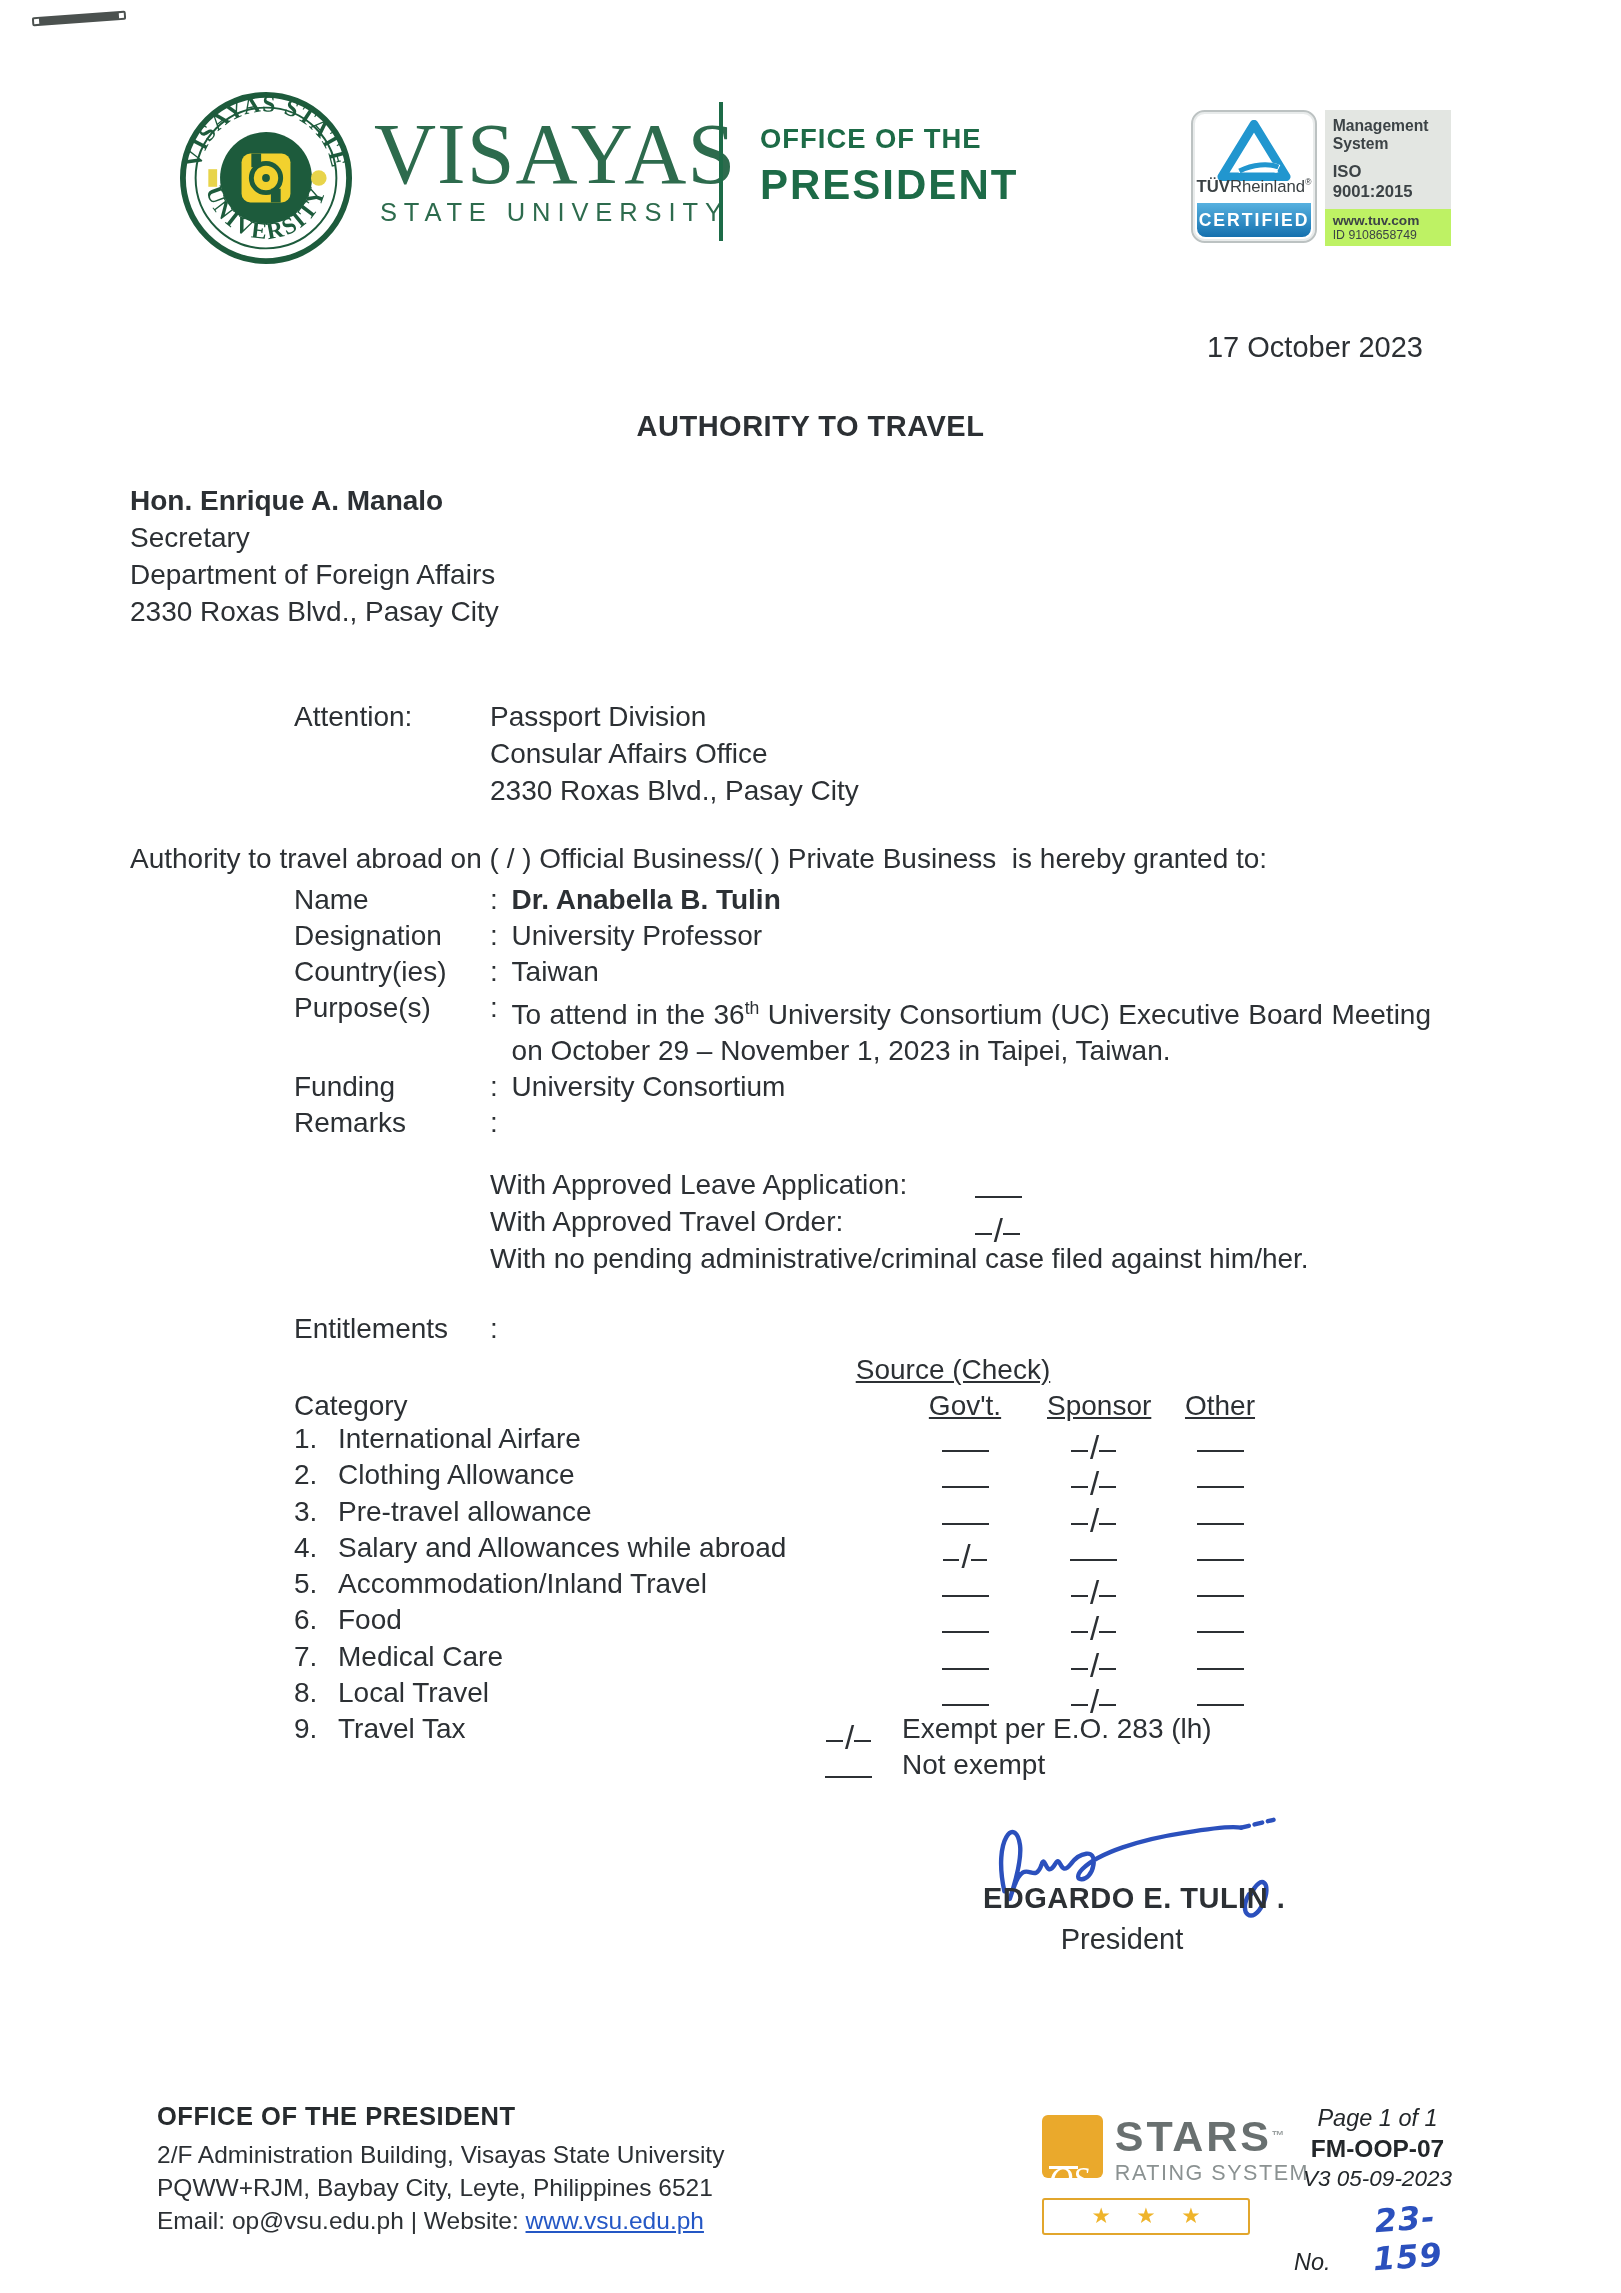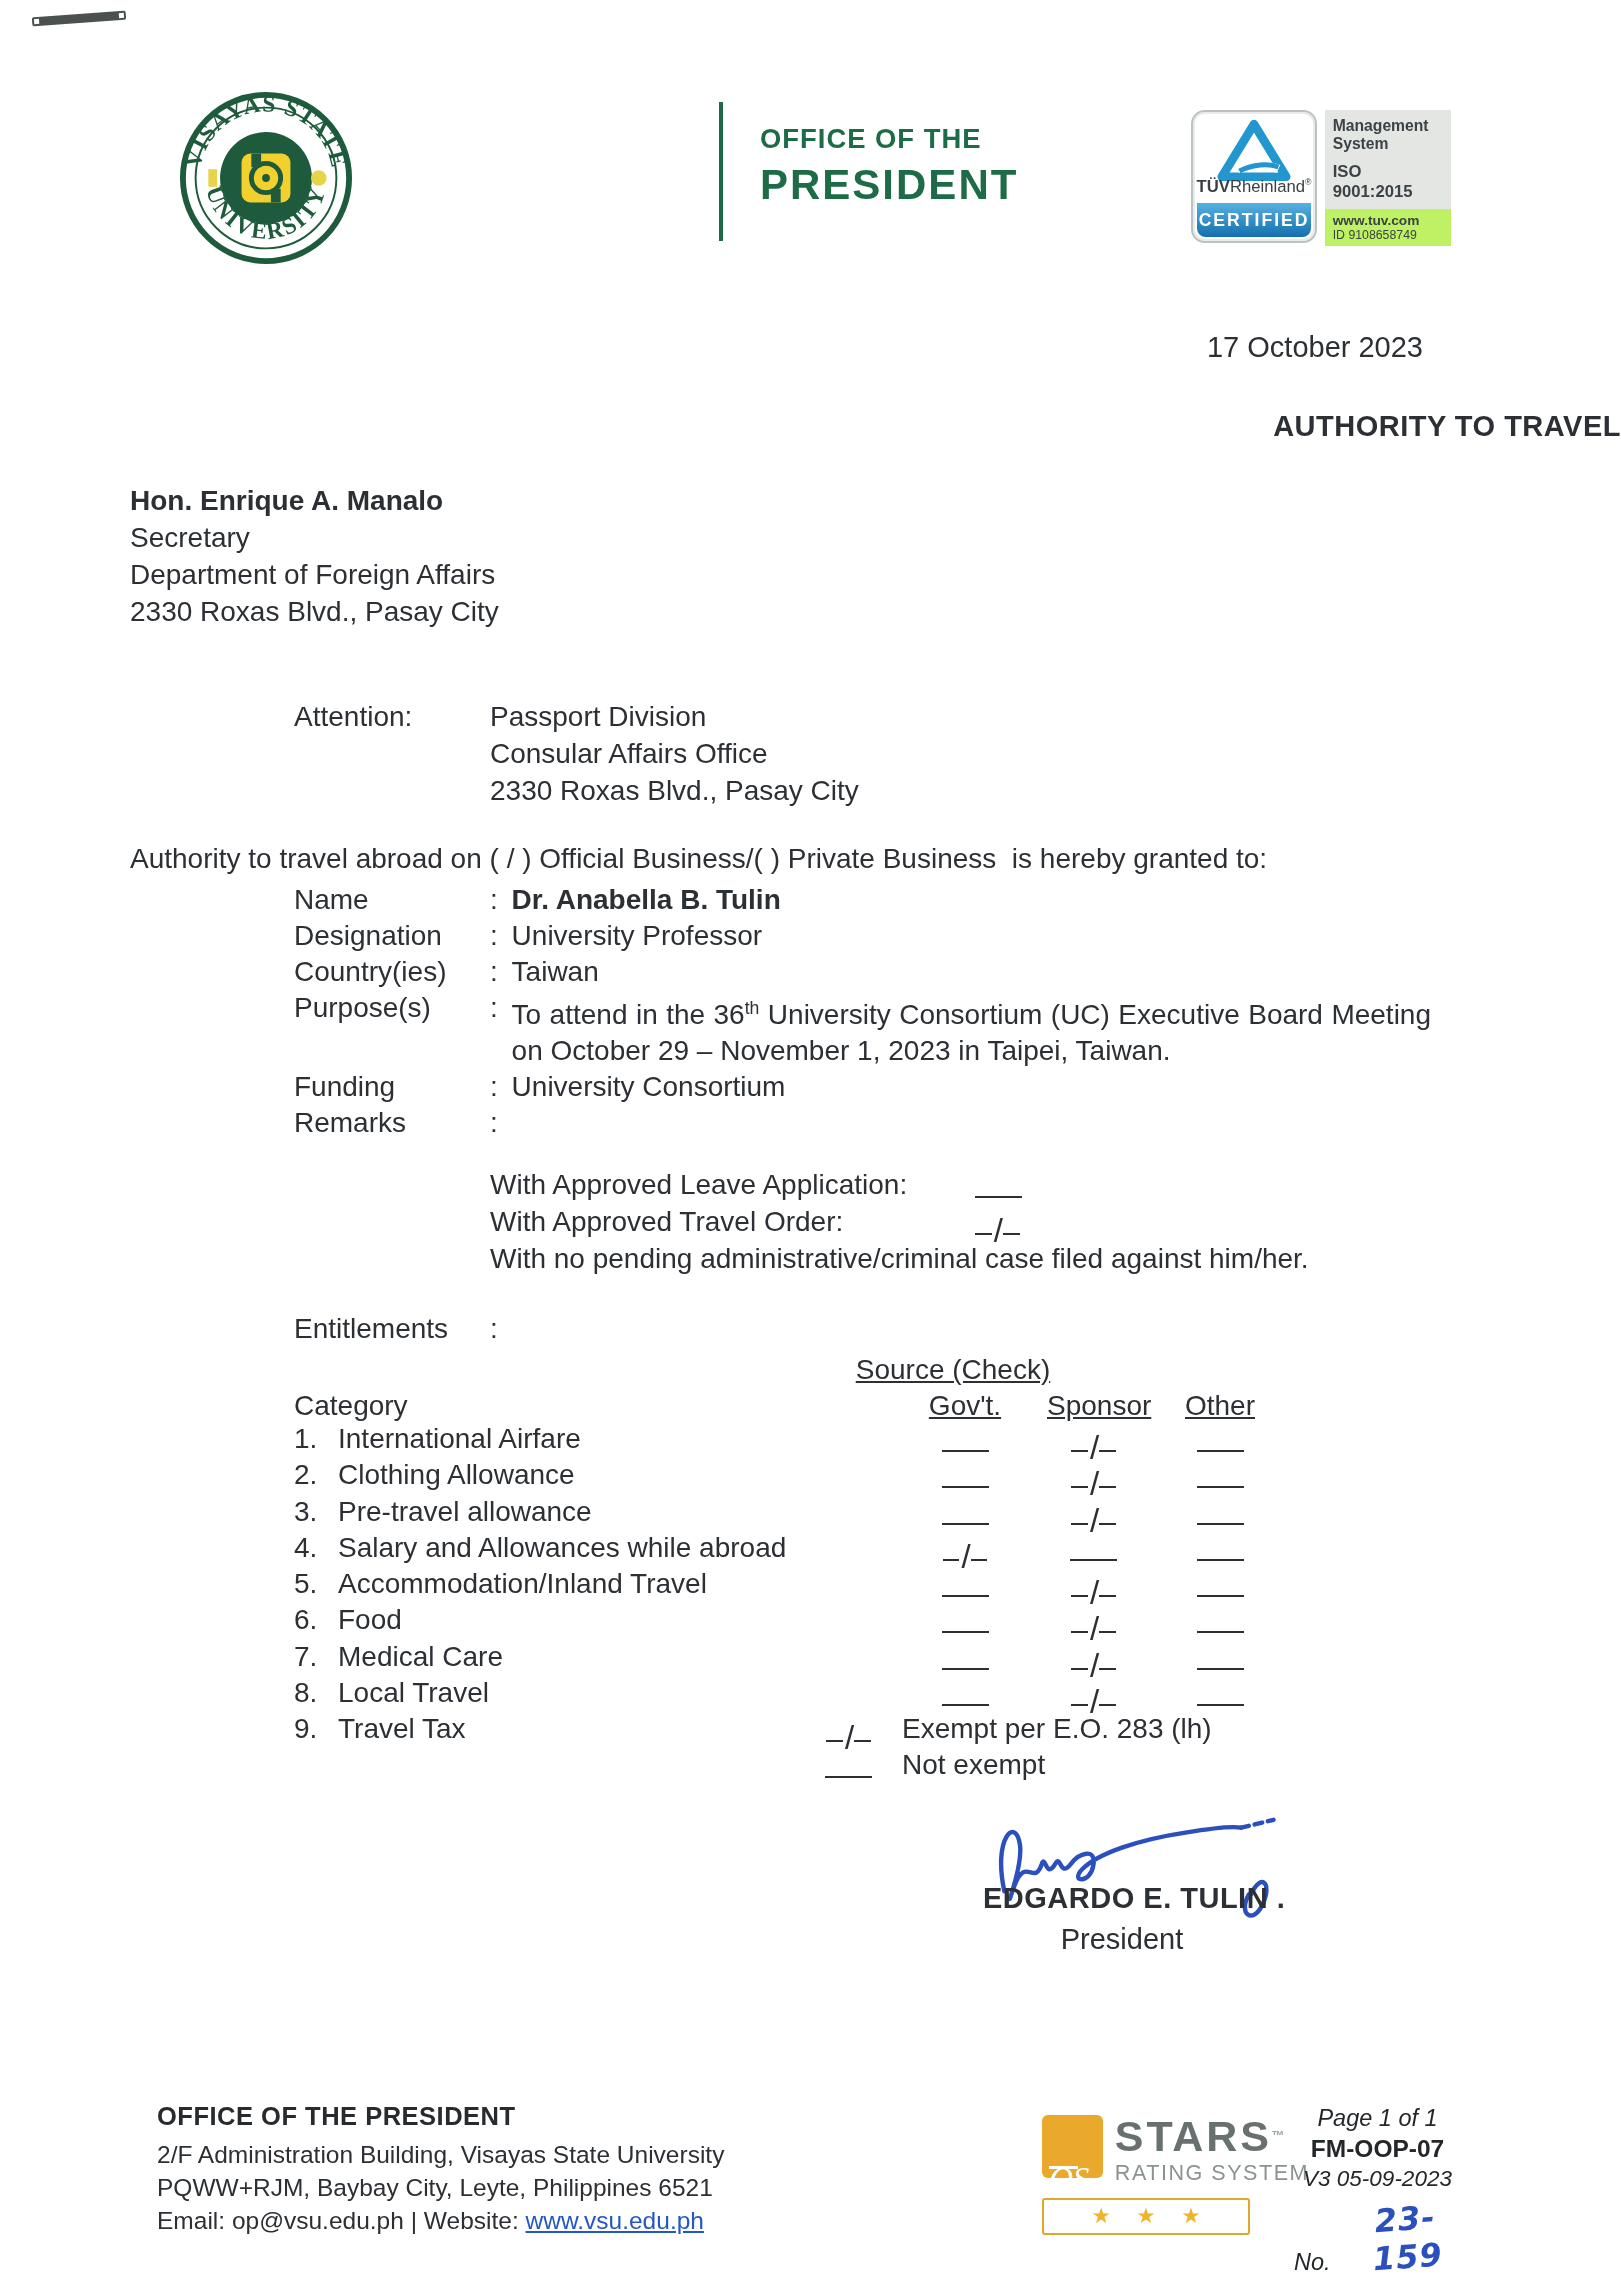--- a/index.html
+++ b/index.html
@@ -34,21 +34,21 @@
             letter-spacing:2px;display:flex;align-items:center;justify-content:center;}
   .tuv-right{margin-left:7.8px;width:127px;display:flex;flex-direction:column;justify-content:space-between;}
   .tuv-info{background:#e3e6e2;padding:6.9px 7.8px;color:#3c4346;}
   .tuv-info .t1{font-weight:bold;font-size:15.7px;line-height:18.6px;}
   .tuv-info .t2{font-weight:bold;font-size:16.7px;margin-top:7.8px;}
   .tuv-web{background:#bef264;padding:3.9px 7.8px;color:#3c4346;}
   .tuv-web .w1{font-weight:bold;font-size:13.7px;}
   .tuv-web .w2{font-size:12.3px;}
 
   .date{right:198px;top:331px;font-size:29px;}
-  .title{left:0;top:410px;width:1621px;text-align:right;font-size:29px;font-weight:bold;letter-spacing:0.5px;}
+  .title{left:0;top:410px;width:1621px;text-align:center;font-size:29px;font-weight:bold;letter-spacing:0.5px;}
 
   .recipient{left:130px;top:482px;font-size:28px;line-height:37px;}
   .recipient .b{font-weight:bold;}
 
   .attention{left:294px;top:698px;font-size:28px;line-height:37px;display:flex;}
   .att-label{width:196px;}
   .intro{left:130px;top:843px;width:1362px;font-size:28px;white-space:pre-wrap;}
 
   .details{left:294px;top:882px;width:1137px;font-size:28px;}
   .drow{display:flex;line-height:36px;}
@@ -144,20 +144,24 @@
       <rect x="64" y="64" width="50" height="50" rx="9" fill="#f2d12e"></rect>
       <circle cx="89" cy="89" r="15" fill="none" stroke="#1d5b3c" stroke-width="5"></circle>
       <circle cx="89" cy="89" r="4" fill="#1d5b3c"></circle>
       <rect x="74" y="64" width="10" height="14" fill="#1d5b3c"></rect>
       <rect x="94" y="100" width="10" height="14" fill="#1d5b3c"></rect>
       <rect x="30" y="80" width="9" height="18" fill="#e8d44a"></rect>
       <circle cx="143" cy="89" r="8" fill="#e8d44a"></circle>
     </svg>
   </div>
 
+  <div class="abs wordmark">
+    <div class="wm-main">VISAYAS</div>
+    <div class="wm-sub">STATE UNIVERSITY</div>
+  </div>
 
   <div class="abs divider"></div>
 
   <div class="abs office">
     <div class="office-l1">OFFICE OF THE</div>
     <div class="office-l2">PRESIDENT</div>
   </div>
 
   <div class="abs tuv">
     <div class="tuv-square">

